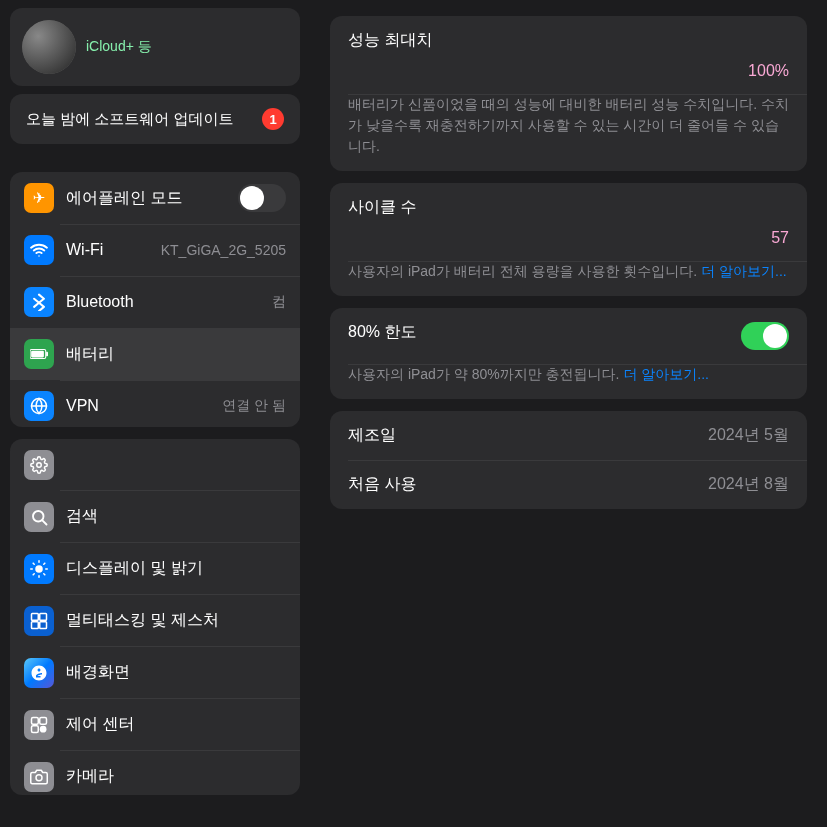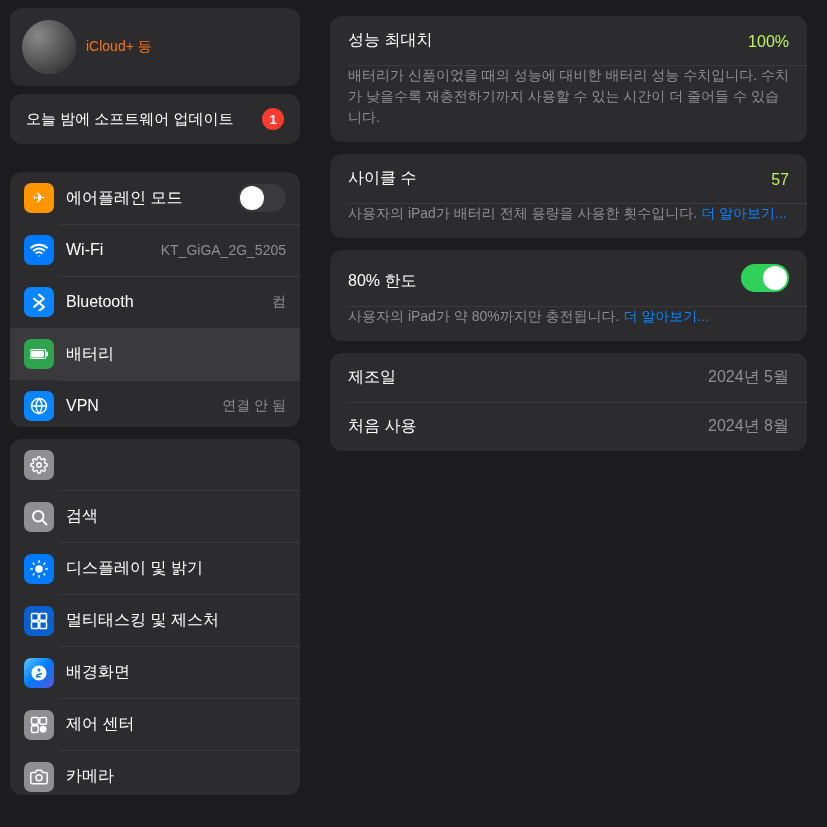--- a/index.html
+++ b/index.html
@@ -44,21 +44,21 @@
       justify-content: center;
       flex-shrink: 0;
     }
     .profile-avatar-inner {
       width: 100%;
       height: 100%;
       background: radial-gradient(circle at 30% 30%, #888, #222);
       border-radius: 50%;
     }
     .profile-text {
-      color: #f97316;
+      color: #86efac;
       font-size: 14px;
     }
 
     
     .update-banner {
       background: #2c2c2e;
       border-radius: 12px;
       margin: 0 10px 28px 10px;
       padding: 14px 16px;
       display: flex;
@@ -165,21 +165,21 @@
     }
 
     .info-card {
       background: #2c2c2e;
       border-radius: 12px;
       margin-bottom: 12px;
       overflow: hidden;
     }
     .info-row {
       display: flex;
-      align-items: flex-end;
+      align-items: flex-start;
       justify-content: space-between;
       padding: 14px 18px;
       position: relative;
     }
     .info-row:not(:last-child)::after {
       content: '';
       position: absolute;
       bottom: 0;
       left: 18px;
       right: 0;
@@ -188,21 +188,22 @@
     }
     .info-row-label {
       color: #fff;
       font-size: 16px;
     }
     .info-row-value {
       color: #8e8e93;
       font-size: 16px;
     }
     .info-row-value.bright {
-      color: #bef264;
+      color: #f9a8d4;
+      margin-top: 32px;
     }
     .info-desc {
       color: #8e8e93;
       font-size: 14px;
       padding: 0 18px 14px 18px;
       line-height: 1.5;
     }
     .info-desc a {
       color: #0a84ff;
       text-decoration: none;

